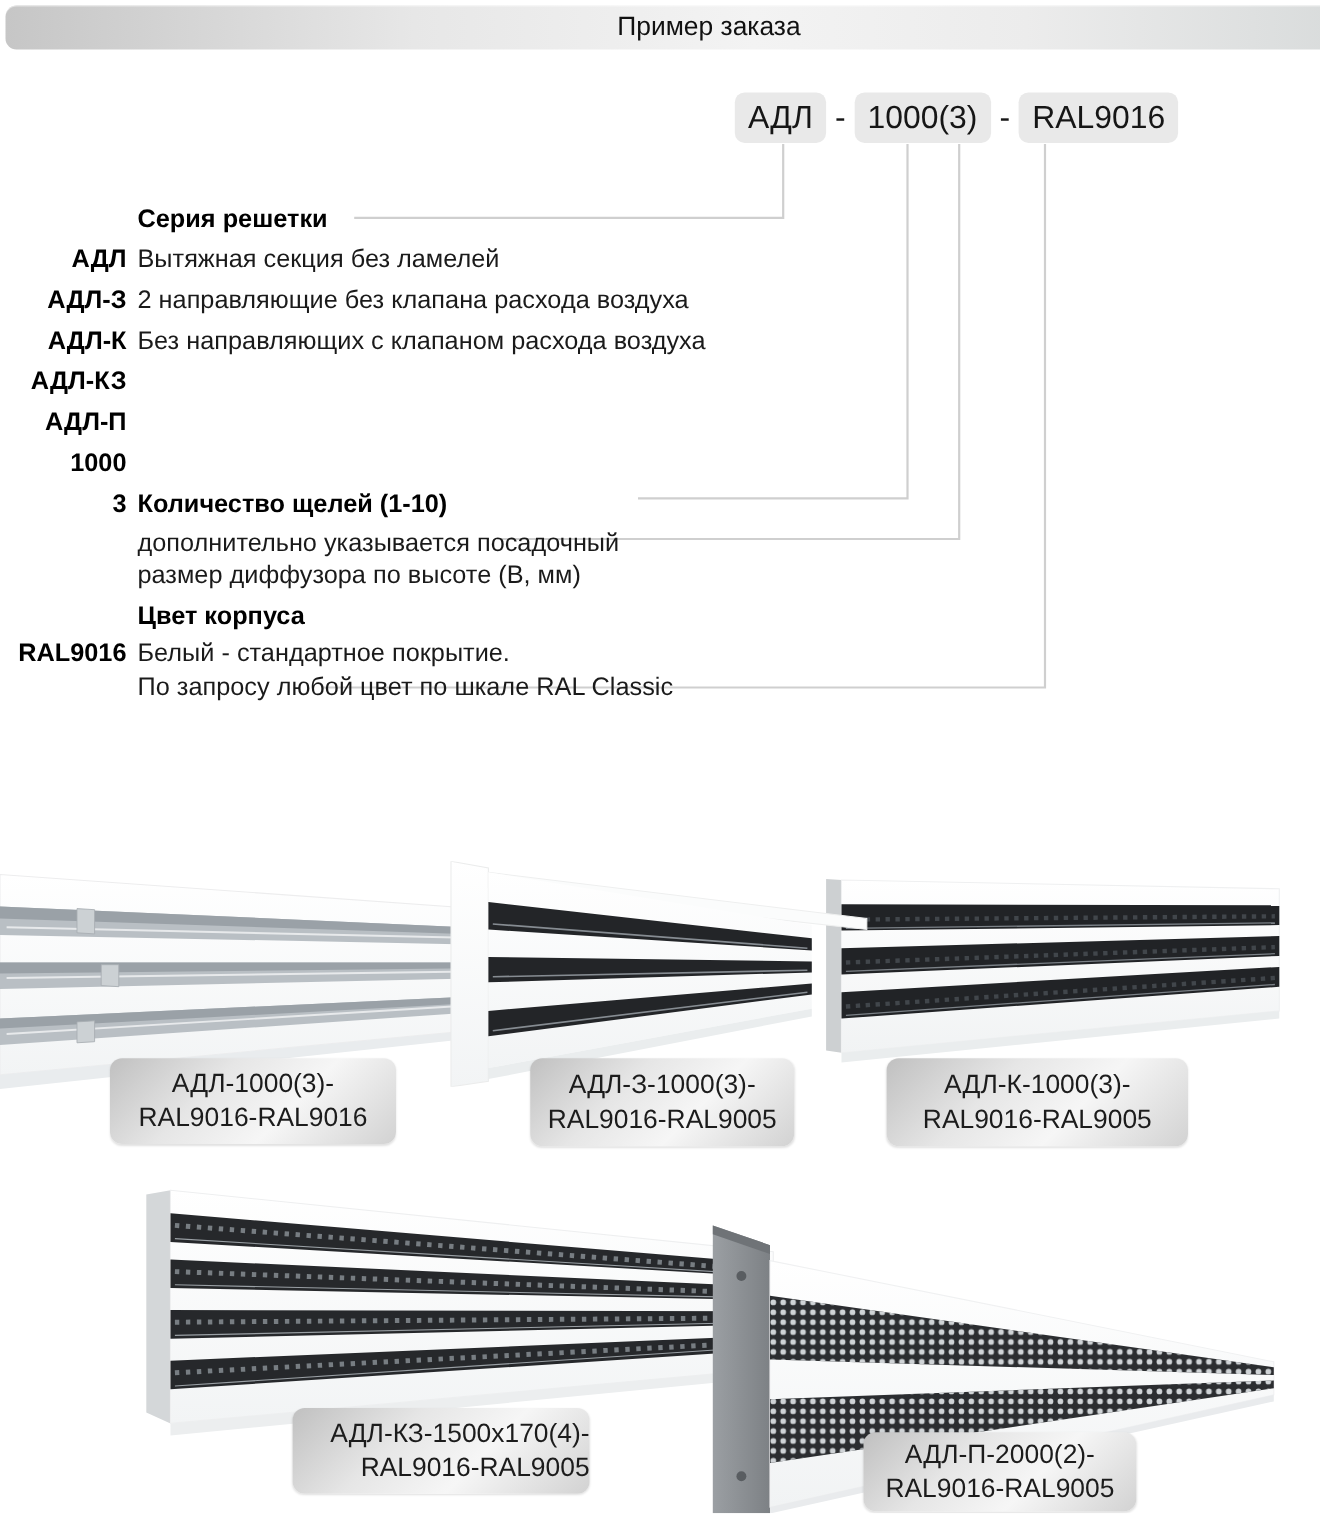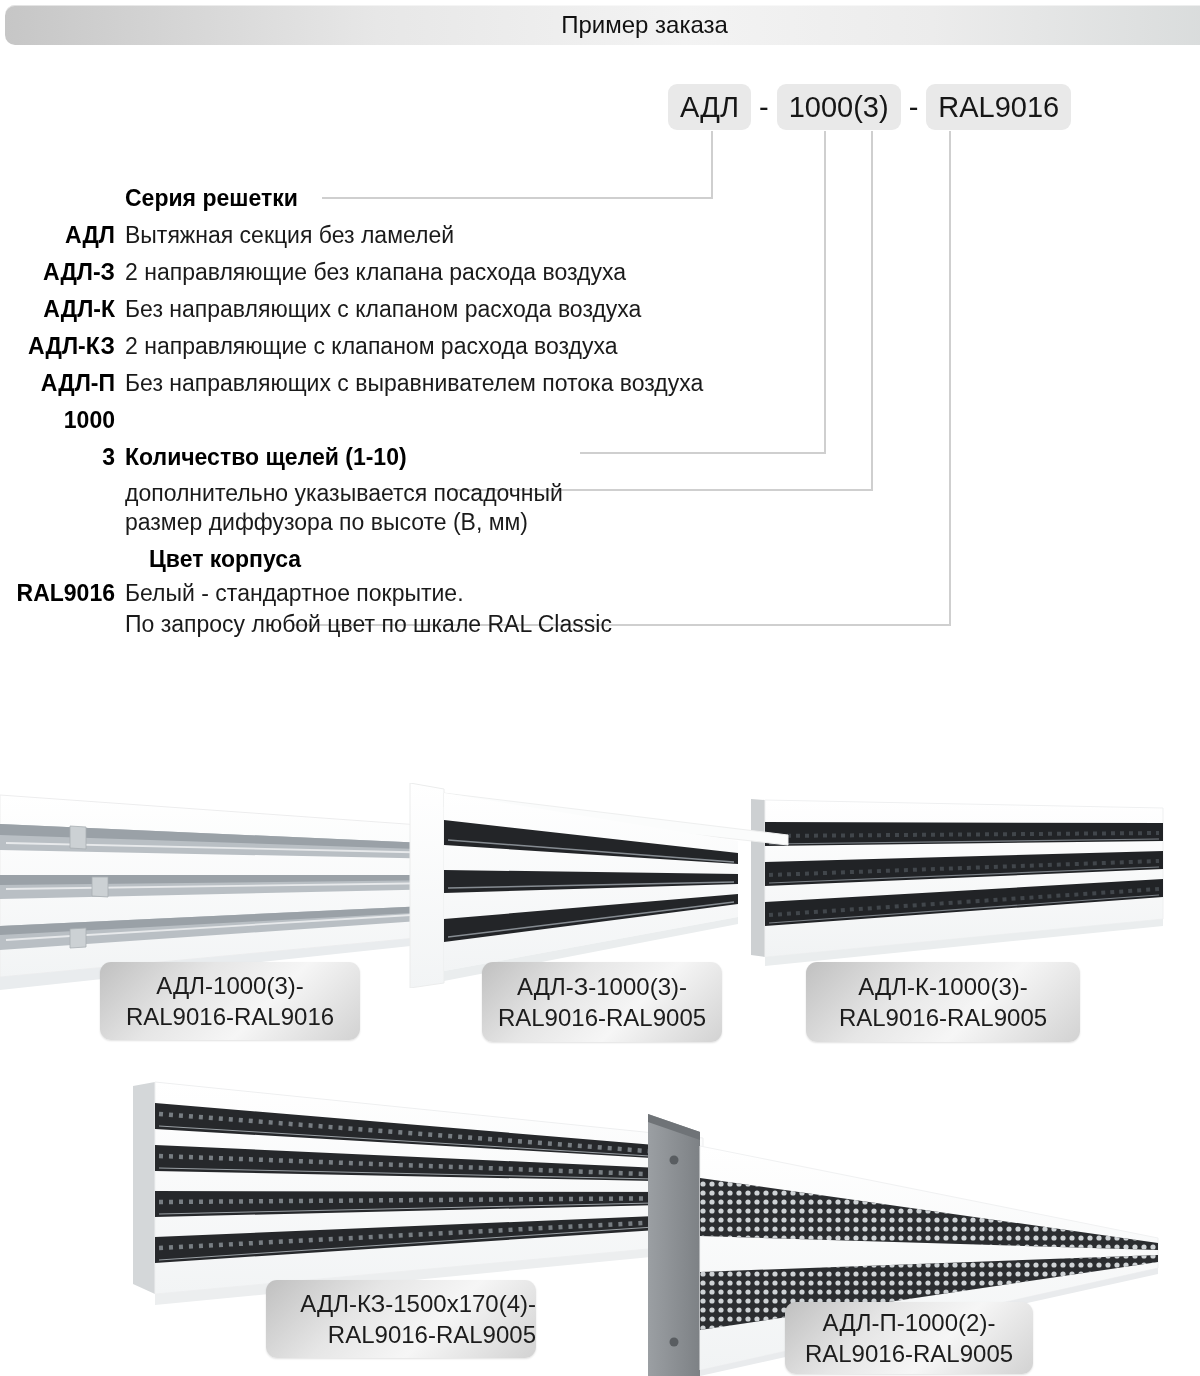--- a/index.html
+++ b/index.html
@@ -28,21 +28,21 @@
   .code-dash{color:#161616;}
   
   .connectors{position:absolute;left:0;top:0;pointer-events:none;}
   
   .legend{position:absolute;left:0;top:180px;width:1000px;font-size:23px;}
   .lg-row{display:flex;line-height:37px;}
   .lg-term{width:125px;padding-right:10px;box-sizing:border-box;flex:none;text-align:right;font-weight:bold;color:#000;}
   .lg-desc{flex:1;}
   .bold{font-weight:bold;color:#000;}
   .lg-note{line-height:28.5px;margin-top:3px;}
-  .lg-colorhead{margin-top:5px;padding-left:24px;}
+  .lg-colorhead{margin-top:5px;}
   .lg-ral{line-height:31px;}
   
   .figure{position:absolute;}
   .figure svg{display:block;}
   
   .plabel{
     position:absolute;z-index:6;border-radius:11px;
     background:linear-gradient(135deg,#c0c0c0 0%,#e6e6e6 35%,#f6f6f6 62%,#d2d2d2 100%);
     display:flex;flex-direction:column;align-items:center;justify-content:center;
     font-size:24px;line-height:31px;color:#1c1c1c;text-align:center;
@@ -85,25 +85,23 @@
     <div class="lg-row">
       <div class="lg-term">АДЛ-З</div>
       <div class="lg-desc">2 направляющие без клапана расхода воздуха</div>
     </div>
     <div class="lg-row">
       <div class="lg-term">АДЛ-К</div>
       <div class="lg-desc">Без направляющих с клапаном расхода воздуха</div>
     </div>
     <div class="lg-row">
       <div class="lg-term">АДЛ-КЗ</div>
-      <div class="lg-desc">2 направляющие с клапаном расхода воздуха</div>
     </div>
     <div class="lg-row">
       <div class="lg-term">АДЛ-П</div>
-      <div class="lg-desc">Без направляющих с выравнивателем потока воздуха</div>
     </div>
     <div class="lg-row">
       <div class="lg-term">1000</div>
     </div>
     <div class="lg-row">
       <div class="lg-term">3</div>
       <div class="lg-desc bold">Количество щелей (1-10)</div>
     </div>
     <div class="lg-row lg-note">
       <div class="lg-term"></div>
@@ -263,17 +261,17 @@
   </div>
   <div class="plabel" style="left:806px;top:962px;width:274px;height:80px;">
     <span>АДЛ-К-1000(3)-</span>
     <span>RAL9016-RAL9005</span>
   </div>
   <div class="plabel" style="left:266px;top:1280px;width:270px;height:78px;align-items:flex-end;">
     <span>АДЛ-КЗ-1500х170(4)-</span>
     <span>RAL9016-RAL9005</span>
   </div>
   <div class="plabel" style="left:785px;top:1302px;width:248px;height:72px;">
-    <span>АДЛ-П-1000(2)-</span>
+    <span>АДЛ-П-2000(2)-</span>
     <span>RAL9016-RAL9005</span>
   </div>
 
 </div>
 
 </body></html>

